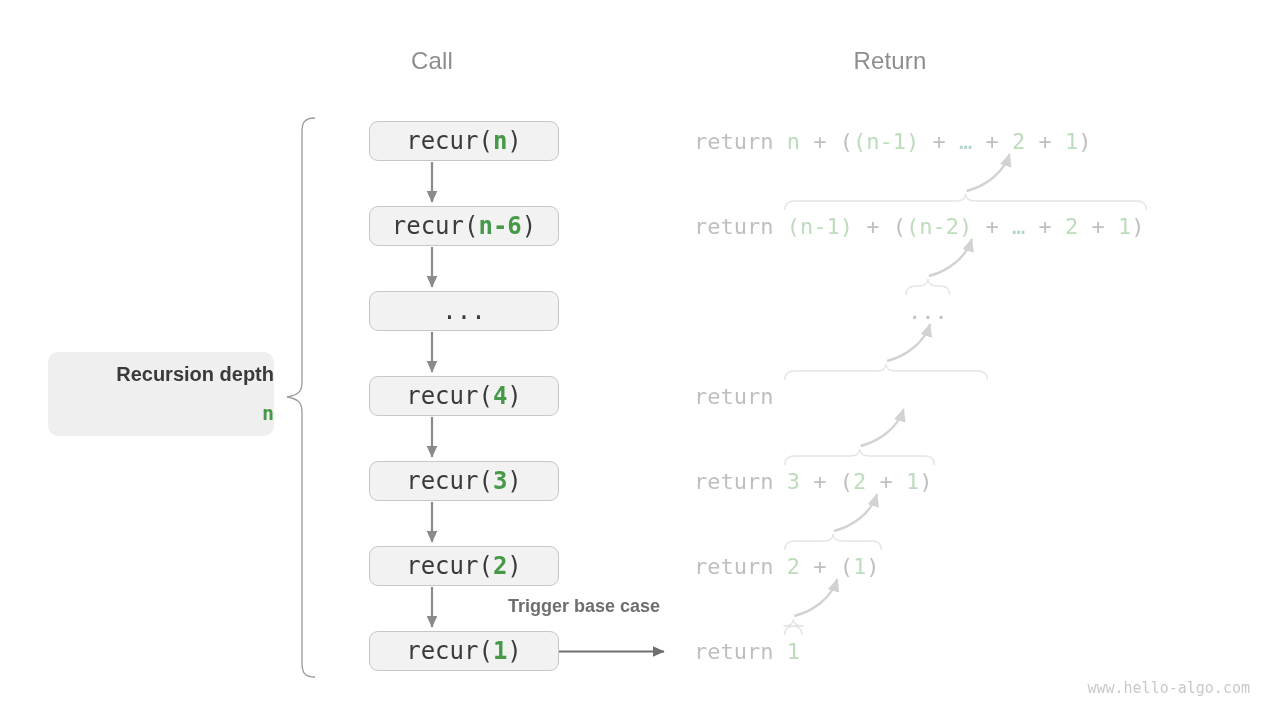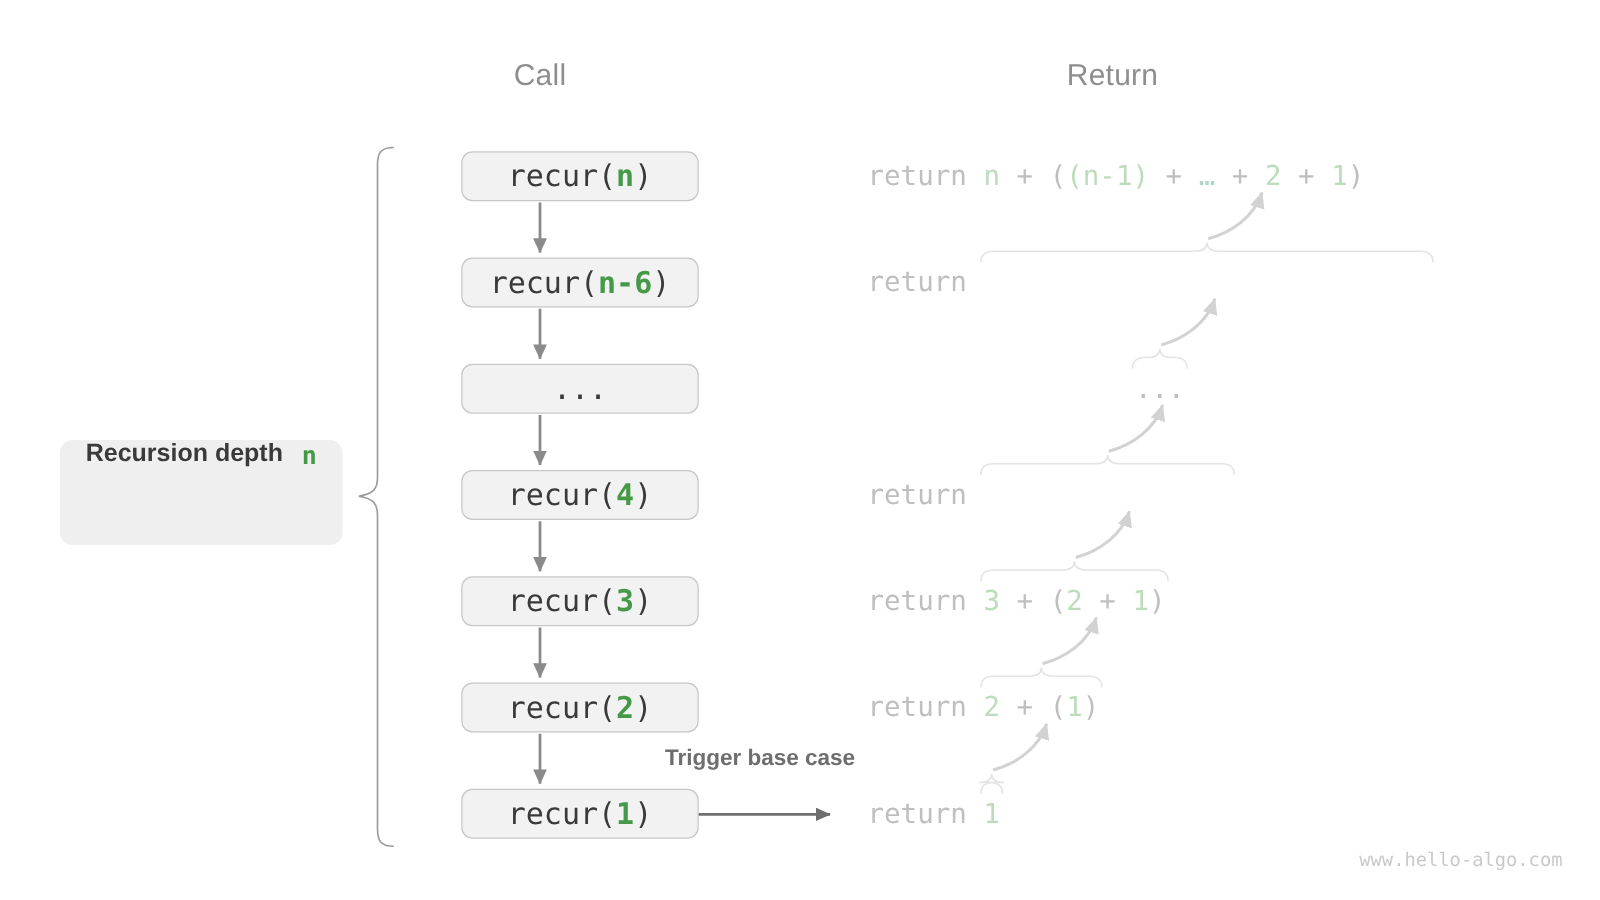--- a/index.html
+++ b/index.html
@@ -32,29 +32,29 @@
     font-family:"DejaVu Sans Mono",monospace;font-size:22px;
   }
   .ret-row .prefix{color:var(--ret-gray,#bfbfbf);font-weight:normal;}
   .ret-row .expr{font-weight:normal;}
   .ret-row .g{color:var(--ret-gray,#bfbfbf);}
   .ret-row .pg{color:var(--pale-green,#bddcbb);}
   .ret-row .pt{color:var(--pale-teal,#aed5c8);}
   .depth-box{
     position:absolute;left:48px;top:352px;width:226px;height:84px;
     background:var(--depth-fill,#efefef);border-radius:10px;
-    display:flex;flex-direction:row;align-items:flex-start;justify-content:center;gap:15px;
+    display:flex;flex-direction:column;align-items:flex-end;justify-content:center;gap:15px;
   }
   .depth-title{font-weight:bold;font-size:20px;color:var(--dark-text,#3a3a3a);}
   .depth-value{
     font-family:"DejaVu Sans Mono",monospace;
     font-weight:bold;font-size:20px;color:var(--green,#459948);
   }
   .trigger{
-    position:absolute;left:508px;top:596px;width:200px;text-align:center;
+    position:absolute;left:508px;top:596px;width:200px;text-align:left;
     font-weight:bold;font-size:18px;color:var(--trigger-gray,#6e6e6e);
   }
   .watermark{
     position:absolute;right:30px;top:679px;
     font-family:"DejaVu Sans Mono",monospace;font-size:15px;
     color:var(--watermark-gray,#c9c9c9);
   }
 </style>
 </head>
 <body>
@@ -106,21 +106,21 @@
       <div class="call-box" style="top: 121px;"><span class="dark">recur(</span><span class="green">n</span><span class="dark">)</span></div>
       <div class="call-box" style="top: 206px;"><span class="dark">recur(</span><span class="green">n-6</span><span class="dark">)</span></div>
       <div class="call-box" style="top: 291px;"><span class="dark">...</span></div>
       <div class="call-box" style="top: 376px;"><span class="dark">recur(</span><span class="green">4</span><span class="dark">)</span></div>
       <div class="call-box" style="top: 461px;"><span class="dark">recur(</span><span class="green">3</span><span class="dark">)</span></div>
       <div class="call-box" style="top: 546px;"><span class="dark">recur(</span><span class="green">2</span><span class="dark">)</span></div>
       <div class="call-box" style="top: 631px;"><span class="dark">recur(</span><span class="green">1</span><span class="dark">)</span></div>
     </div>
   <div id="ret-col">
       <div class="ret-row" style="top: 125px;"><span class="prefix">return </span><span class="expr"><span class="pg">n</span><span class="g"> + </span><span class="g">(</span><span class="pg">(n-1)</span><span class="g"> + </span><span class="pt">…</span><span class="g"> + </span><span class="pg">2</span><span class="g"> + </span><span class="pg">1</span><span class="g">)</span></span></div>
-      <div class="ret-row" style="top: 210px;"><span class="prefix">return </span></div>
+      <div class="ret-row" style="top: 210px;"><span class="prefix">return </span><span class="expr"><span class="pg">(n-1)</span><span class="g"> + </span><span class="g">(</span><span class="pg">(n-2)</span><span class="g"> + </span><span class="pt">…</span><span class="g"> + </span><span class="pg">2</span><span class="g"> + </span><span class="pg">1</span><span class="g">)</span></span></div>
       <div class="ret-row" style="top: 295px;"><span class="expr" style="margin-left: 214px;"><span class="g">...</span></span></div>
       <div class="ret-row" style="top: 380px;"><span class="prefix">return </span></div>
       <div class="ret-row" style="top: 465px;"><span class="prefix">return </span><span class="expr"><span class="pg">3</span><span class="g"> + </span><span class="g">(</span><span class="pg">2</span><span class="g"> + </span><span class="pg">1</span><span class="g">)</span></span></div>
       <div class="ret-row" style="top: 550px;"><span class="prefix">return </span><span class="expr"><span class="pg">2</span><span class="g"> + </span><span class="g">(</span><span class="pg">1</span><span class="g">)</span></span></div>
       <div class="ret-row" style="top: 635px;"><span class="prefix">return </span><span class="expr"><span class="pg">1</span></span></div>
     </div>
 
   <div class="trigger">Trigger base case</div>
   <div class="watermark">www.hello-algo.com</div>
 </div>

